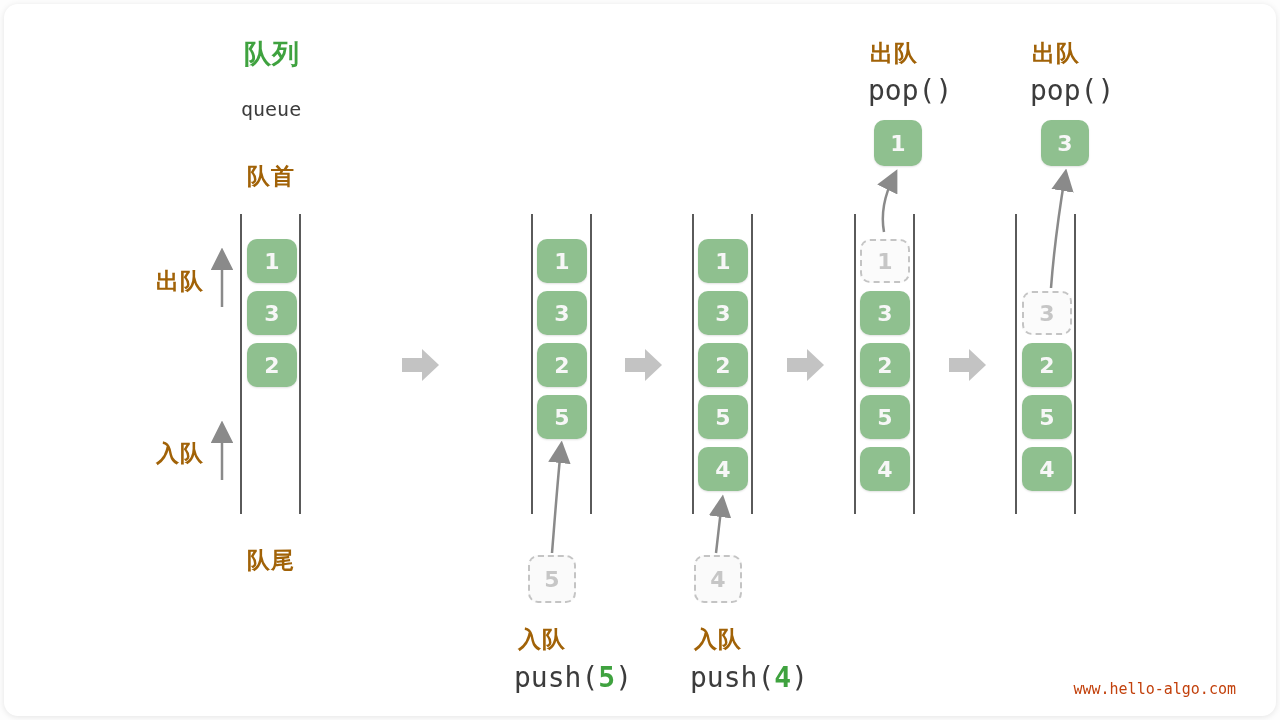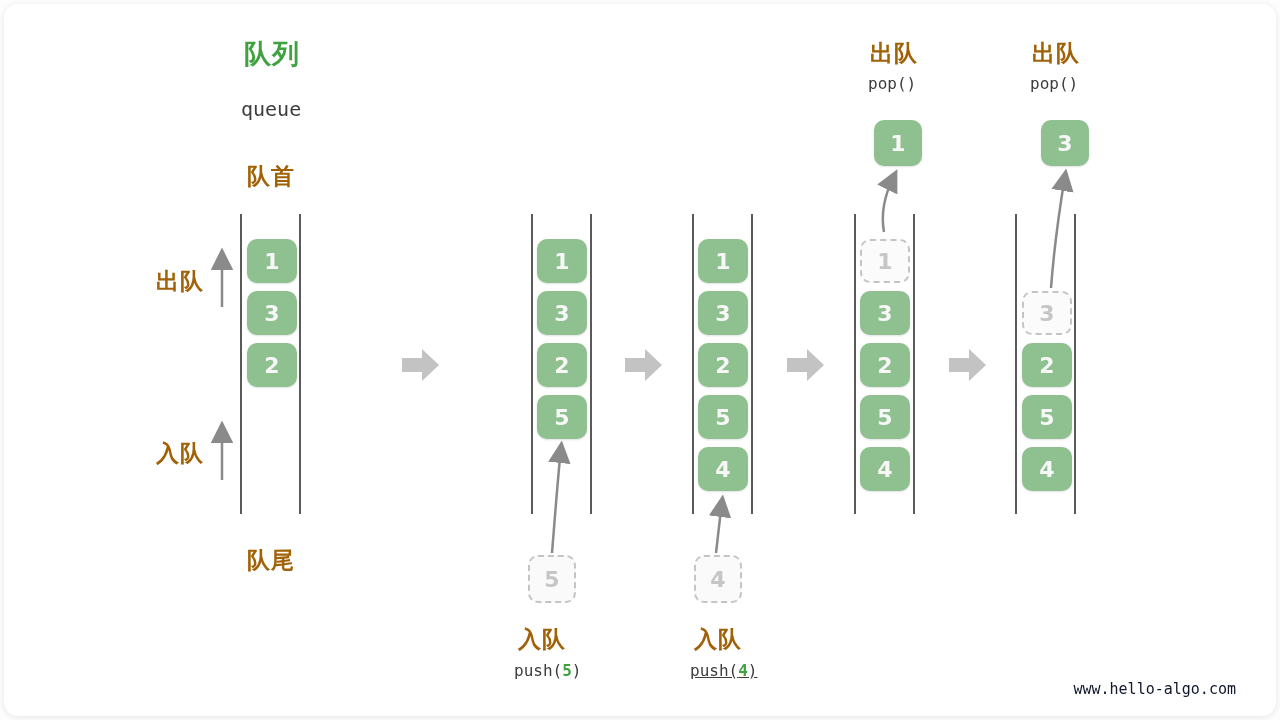--- a/index.html
+++ b/index.html
@@ -10,21 +10,21 @@
   }
   #card{
     position:absolute;left:4px;top:4px;right:4px;bottom:4px;
     background:#ffffff;border-radius:14px;
     box-shadow:0 1px 6px rgba(0,0,0,0.10);
   }
   .abs{position:absolute;}
   .title-zh{font-size:27px;font-weight:700;color:#3FA23F;letter-spacing:1px;}
   .title-en{font-family:"DejaVu Sans Mono",monospace;font-size:20px;color:#3C3C3C;}
   .cjk-bold{font-size:23px;font-weight:700;color:#a16207;letter-spacing:1px;}
-  .mono-label{font-family:"DejaVu Sans Mono",monospace;font-size:16px;color:#3C3C3C;}
+  .mono-label{font-family:"DejaVu Sans Mono",monospace;font-size:28px;color:#3C3C3C;}
   .mono-label .arg{color:#3FA23F;font-weight:700;}
   .queue-column{position:absolute;}
   .wall{position:absolute;top:0;bottom:0;width:2px;background:#5A5A5A;}
   .qbox{
     position:absolute;width:50px;height:44px;border-radius:10px;
     display:flex;align-items:center;justify-content:center;
     font-family:"DejaVu Sans",sans-serif;font-weight:700;font-size:22px;
   }
   .qbox.solid{background:#8FC08F;color:#F7F7F7;box-shadow:0 1px 2px rgba(0,0,0,0.12);}
   .qbox.ghost{background:#FBFBFB;border:2px dashed #C4C4C4;color:#C6C6C6;box-sizing:border-box;}
@@ -36,21 +36,21 @@
   }
   .popped{
     position:absolute;width:48px;height:46px;border-radius:10px;
     background:#8FC08F;color:#F7F7F7;
     display:flex;align-items:center;justify-content:center;
     font-family:"DejaVu Sans",sans-serif;font-weight:700;font-size:22px;
     box-shadow:0 1px 2px rgba(0,0,0,0.12);
   }
   .block-arrow{position:absolute;width:38px;height:34px;}
   .watermark{
-    font-family:"DejaVu Sans Mono",monospace;font-size:15px;color:#0f172a;
+    font-family:"DejaVu Sans Mono",monospace;font-size:15px;color:#c2410c;
   }
   svg.overlay{position:absolute;left:0;top:0;width:1280px;height:720px;pointer-events:none;}
 </style>
 </head>
 <body>
 
 <div id="stage">
   <div id="card">
 
     <div class="abs title-zh" style="left:240px;top:32px;">队列</div>
@@ -58,21 +58,21 @@
 
     <div class="abs cjk-bold" style="left:243px;top:157px;">队首</div>
     <div class="abs cjk-bold" style="left:243px;top:541px;font-family:Liberation Mono, monospace;">队尾</div>
     <div class="abs cjk-bold" style="left:152px;top:262px;">出队</div>
     <div class="abs cjk-bold" style="left:152px;top:434px;">入队</div>
 
     <div class="abs cjk-bold" style="left:514px;top:620px;">入队</div>
     <div class="abs mono-label" style="left:510px;top:657px;"><span>push(</span><span class="arg">5</span><span>)</span></div>
 
     <div class="abs cjk-bold" style="left:690px;top:620px;">入队</div>
-    <div class="abs mono-label" style="left:686px;top:657px;text-decoration:underline;"><span>push(</span><span class="arg">4</span><span>)</span></div>
+    <div class="abs mono-label" style="left:686px;top:657px;"><span>push(</span><span class="arg">4</span><span>)</span></div>
 
     <div class="abs cjk-bold" style="left:866px;top:34px;">出队</div>
     <div class="abs mono-label" style="left:864px;top:70px;">pop()</div>
 
     <div class="abs cjk-bold" style="left:1028px;top:34px;">出队</div>
     <div class="abs mono-label" style="left:1026px;top:70px;">pop()</div>
 
     <svg class="block-arrow" style="left:398px;top:344px;" viewBox="0 0 38 34">
       <polygon points="0,10 20,10 20,1 37,17 20,33 20,24 0,24" fill="#C3C3C3"></polygon>
     </svg>

